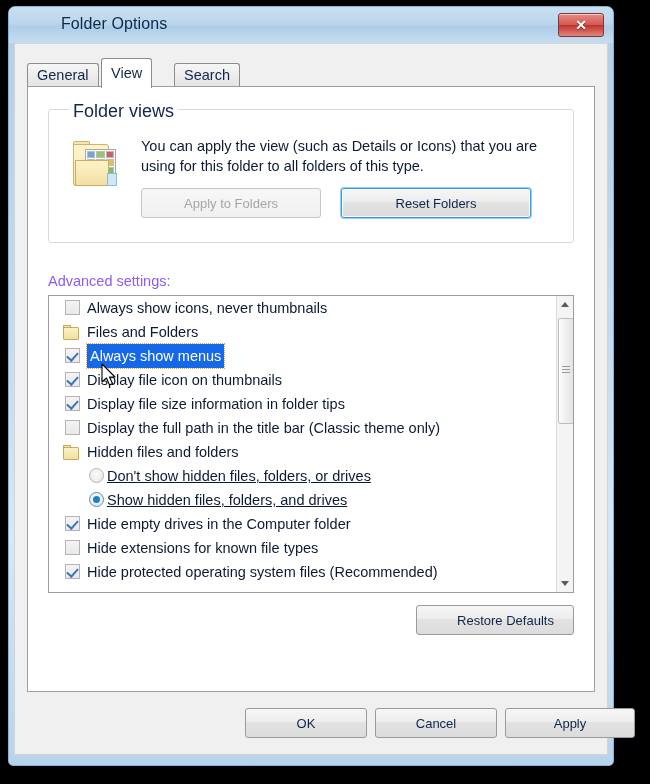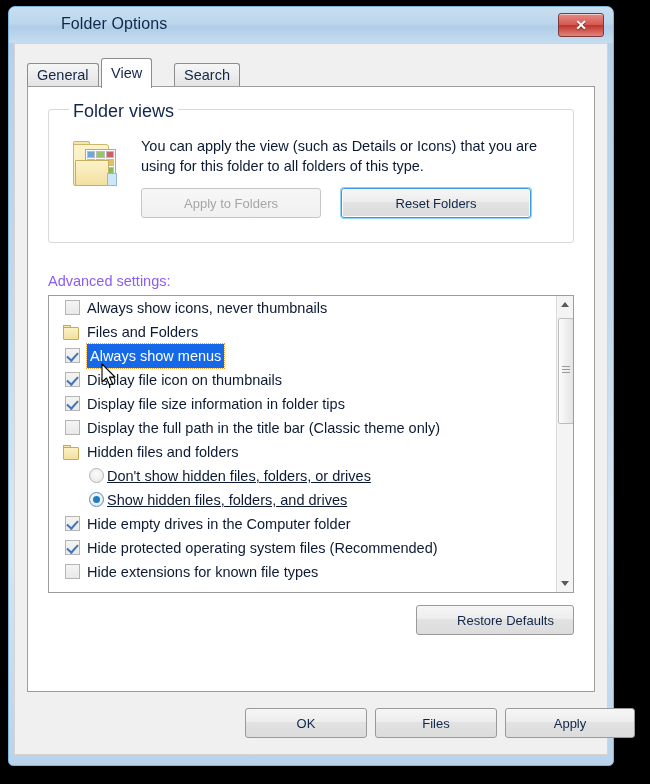--- a/index.html
+++ b/index.html
@@ -468,26 +468,26 @@
             </div>
             <div class="li radio">
               <div class="rb selected"></div>
               <span class="lbl">Show hidden files, folders, and drives</span>
             </div>
             <div class="li item">
               <div class="cb checked"></div>
               <span class="lbl">Hide empty drives in the Computer folder</span>
             </div>
             <div class="li item">
+              <div class="cb"></div>
+              <span class="lbl">Hide extensions for known file types</span>
+            </div>
+            <div class="li item">
               <div class="cb checked"></div>
               <span class="lbl">Hide protected operating system files (Recommended)</span>
-            </div>
-            <div class="li item">
-              <div class="cb"></div>
-              <span class="lbl">Hide extensions for known file types</span>
             </div>
           </div>
 
         <div id="vscroll">
           <div class="sb-arrow up">
               <i></i>
             </div>
           <div id="sb-thumb">
             <div class="grip">
                 <span></span>
@@ -499,21 +499,21 @@
               <i></i>
             </div>
         </div>
       </div>
 
       <button class="winbtn" id="btn-restore-defaults">Restore Defaults</button>
     </div>
 
     <div id="bottombar">
       <button class="winbtn" id="btn-ok">OK</button>
-      <button class="winbtn" id="btn-cancel">Files</button>
+      <button class="winbtn" id="btn-cancel">Cancel</button>
       <button class="winbtn" id="btn-apply">Apply</button>
     </div>
 
   </div>
 </div>
 
 <svg id="cursor" viewBox="0 0 18 26">
   <polygon points="1,1 1,19 5.5,15 8.5,22 11.5,20.5 8.5,14 14,14" fill="#ffffff" stroke="#000000" stroke-width="1.1" stroke-linejoin="round"></polygon>
 </svg>
 

